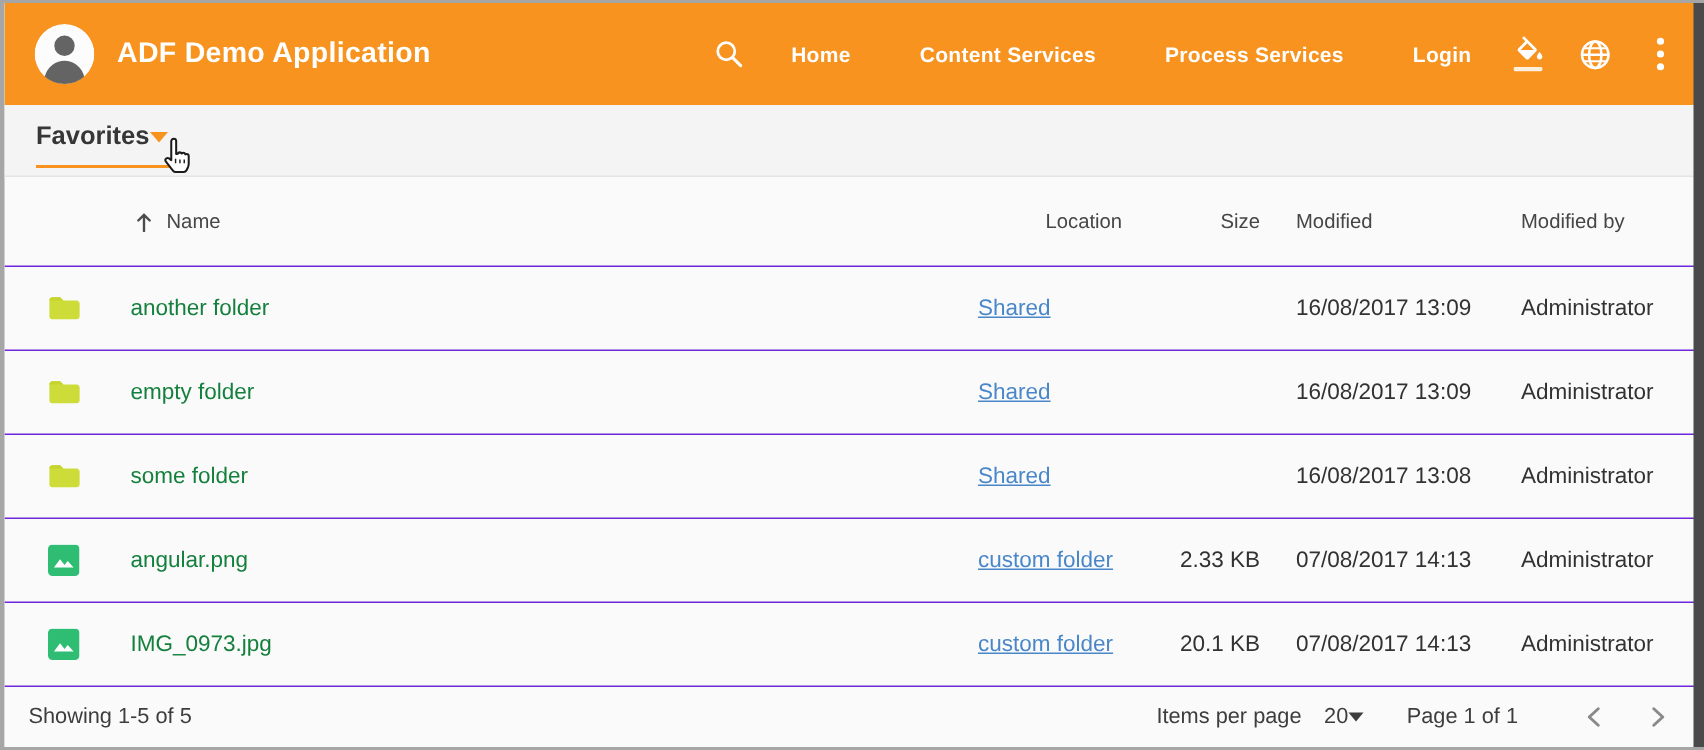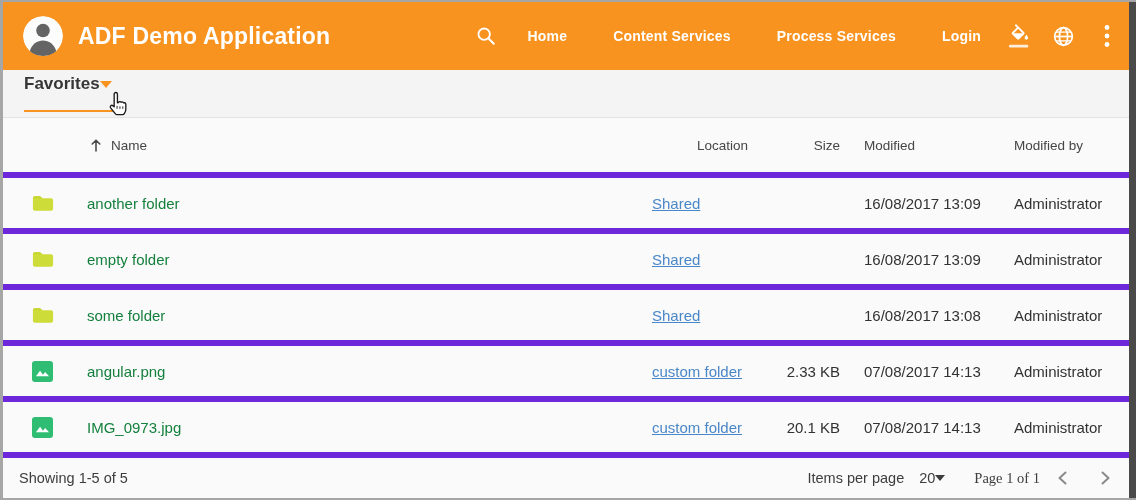--- a/index.html
+++ b/index.html
@@ -14,47 +14,47 @@
   }
   .right-strip { position:absolute; top:0; right:0; width:7px; height:100%; background:#4a4a4a; z-index:9; }
 
   
   .app-bar {
     height:68px; flex:0 0 68px; background:#f7931e;
     display:flex; align-items:center; padding:0 26px 0 20px;
     color:#fff;
   }
   .avatar { width:40px; height:40px; border-radius:50%; overflow:hidden; flex:0 0 40px; }
-  .app-title { font-size:23px; font-weight:bold; margin-left:15px; letter-spacing:.2px; white-space:nowrap; }
+  .app-title { font-size:19px; font-weight:bold; margin-left:15px; letter-spacing:.2px; white-space:nowrap; }
   .spacer { flex:1; }
   .icon-btn { display:flex; align-items:center; justify-content:center; cursor:pointer; background:none; border:none; padding:0; }
   .search-btn { margin-right:30px; }
   .app-nav { display:flex; align-items:center; gap:46px; margin-right:28px; }
   .nav-item { color:#fff; font-size:14px; font-weight:bold; text-decoration:none; white-space:nowrap; letter-spacing:.2px; }
   .header-icons { display:flex; align-items:center; gap:21px; }
   .kebab { margin-left:8px; }
 
   
   .tabbar {
     height:48px; flex:0 0 48px; background:#f4f4f4;
     border-bottom:1px solid #e4e4e4;
     display:flex; align-items:flex-end; padding:0 0 0 21px; position:relative;
   }
   .tab-current {
     display:inline-flex; align-items:center; 
     border-bottom:2px solid #f7931e;
-    padding:0 6px 16px 0; margin-bottom:5px; cursor:pointer;
+    padding:0 6px 9px 0; margin-bottom:5px; cursor:pointer;
   }
   .tab-label { font-size:17px; font-weight:bold; color:#363636; }
   .caret-down { width:0; height:0; border-left:6px solid transparent; border-right:6px solid transparent; border-top:7px solid #f7931e; }
   .mouse-cursor { position:absolute; left:103px; top:20px; z-index:8; pointer-events:none; }
 
   
   .table { flex:0 0 auto; }
-  .row { display:flex; align-items:center; height:56px; border-bottom:6px solid #6d28d9; padding-right:22px; }
+  .row { display:flex; align-items:center; height:56px; border-bottom:1px solid #6d28d9; padding-right:22px; }
   .thead { height:60px; }
   .cell { white-space:nowrap; overflow:hidden; }
   .cell-icon { width:84px; flex:0 0 84px; padding-left:29px; display:flex; align-items:center; }
   .cell-name { flex:1; font-size:15px; color:#15803d; cursor:pointer; }
   .cell-location { width:112px; flex:0 0 112px; font-size:15px; }
   .cell-size { width:76px; flex:0 0 76px; text-align:right; font-size:15px; color:#323232; }
   .cell-modified { width:174px; flex:0 0 174px; padding-left:24px; font-size:15px; color:#323232; }
   .cell-modified-by { width:100px; flex:0 0 100px; font-size:15px; color:#323232; }
   .thead .cell { font-size:13.5px; color:#464646; cursor:pointer; }
   .thead .cell-name { display:flex; align-items:center; gap:9px; padding-left:3px; }
@@ -64,21 +64,21 @@
 
   
   .pagination {
     flex:1; display:flex; align-items:center;
     padding:0 20px 0 16px; font-size:14.5px; color:#3d3d3d; background:#fafafa;
   }
   .pg-right { display:flex; align-items:center; }
   .ipp-label { margin-right:15px; }
   .ipp-select { display:flex; align-items:center; gap:0; cursor:pointer; }
   .ipp-caret { width:0; height:0; border-left:5px solid transparent; border-right:5px solid transparent; border-top:6px solid #3d3d3d; }
-  .page-status { margin:0 12px 0 29px;font-family:Liberation Serif, serif; }
+  .page-status { margin:0 40px 0 29px; }
   .chev { background:none; border:none; cursor:pointer; display:flex; align-items:center; padding:4px; }
   .chev + .chev { margin-left:22px; }
 </style>
 </head>
 <body>
 
 <div class="frame">
   <div class="right-strip"></div>
 
   <header class="app-bar">

